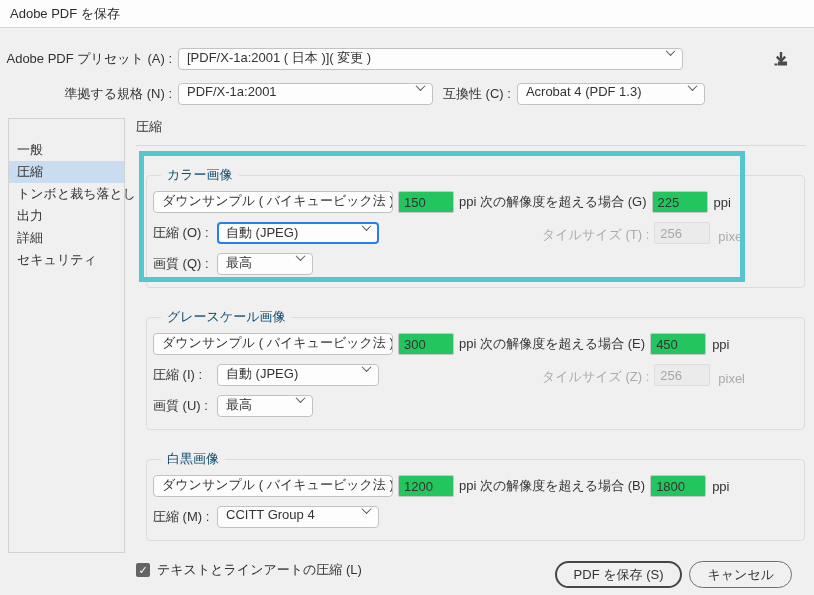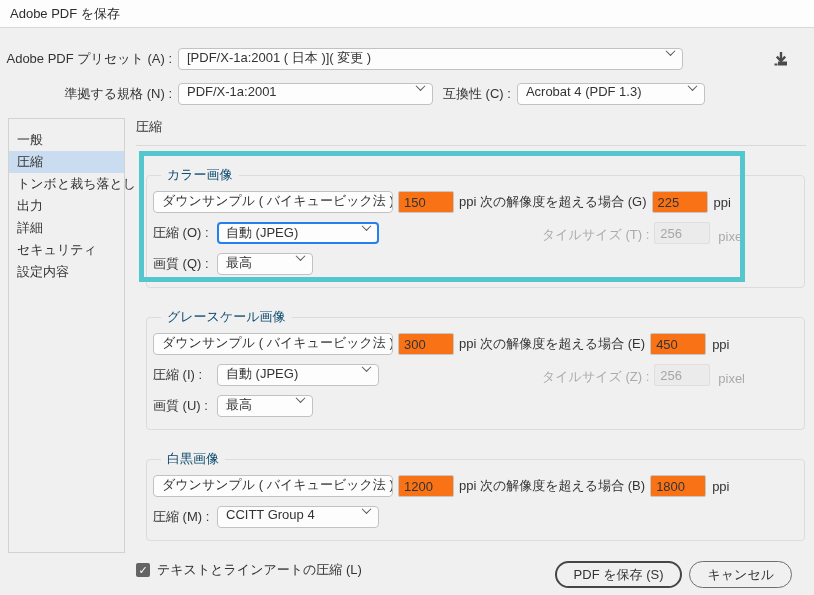--- a/index.html
+++ b/index.html
@@ -26,29 +26,29 @@
     padding:0 8px; color:#333; cursor:default; white-space:nowrap; overflow:hidden;
   }
   .select.focused { border:2px solid #2680eb; padding:0 7px; }
   .chev {
     width:7px; height:7px; border-right:1.6px solid #555; border-bottom:1.6px solid #555;
     transform:rotate(45deg) translate(-1px,-1px); margin-left:10px; flex:none;
   }
   
   .textbox {
     width:56px; height:22px; border:1px solid #c6c6c6; border-radius:2px;
-    background:#f97316; font-family:inherit; font-size:13px; color:#333; padding:0 5px;
+    background:#22c55e; font-family:inherit; font-size:13px; color:#333; padding:0 5px;
   }
   .textbox.disabled { background:#ebebeb; border-color:#dedede; color:#a6a6a6; }
   .graytext { color:#aaaaaa; }
   
   .bodywrap { display:flex; align-items:flex-start; padding:0 8px; margin-top:8px; }
   .sidebar {
     width:117px; height:435px; border:1px solid #d2d2d2; background:#f0f0f0;
-    padding-top:10px; flex:none;
+    padding-top:20px; flex:none;
   }
   .side-item { height:22px; line-height:22px; padding-left:8px; cursor:default; white-space:nowrap; }
   .side-item.selected { background:#c9dcf0; }
   .main { margin-left:11px; width:670px; }
   .panel-title { padding-bottom:9px; border-bottom:1px solid #d9d9d9; }
   .sections { padding-top:20px; }
   fieldset {
     border:1px solid #dcdcdc; border-radius:4px; margin:0 0 20px 10px; width:659px;
     padding:5px 6px 12px 6px;
   }
@@ -124,21 +124,20 @@
 </div>
 
 <div class="bodywrap">
   <div class="sidebar">
     <div class="side-item"><span>一般</span></div>
     <div class="side-item selected"><span>圧縮</span></div>
     <div class="side-item"><span>トンボと裁ち落とし</span></div>
     <div class="side-item"><span>出力</span></div>
     <div class="side-item"><span>詳細</span></div>
     <div class="side-item"><span>セキュリティ</span></div>
-    <div class="side-item"><span>設定内容</span></div>
   </div>
 
   <div class="main">
     <div class="panel-title">圧縮</div>
 
     <div class="sections">
 
       <fieldset>
         <legend>カラー画像</legend>
         <div class="frow">

